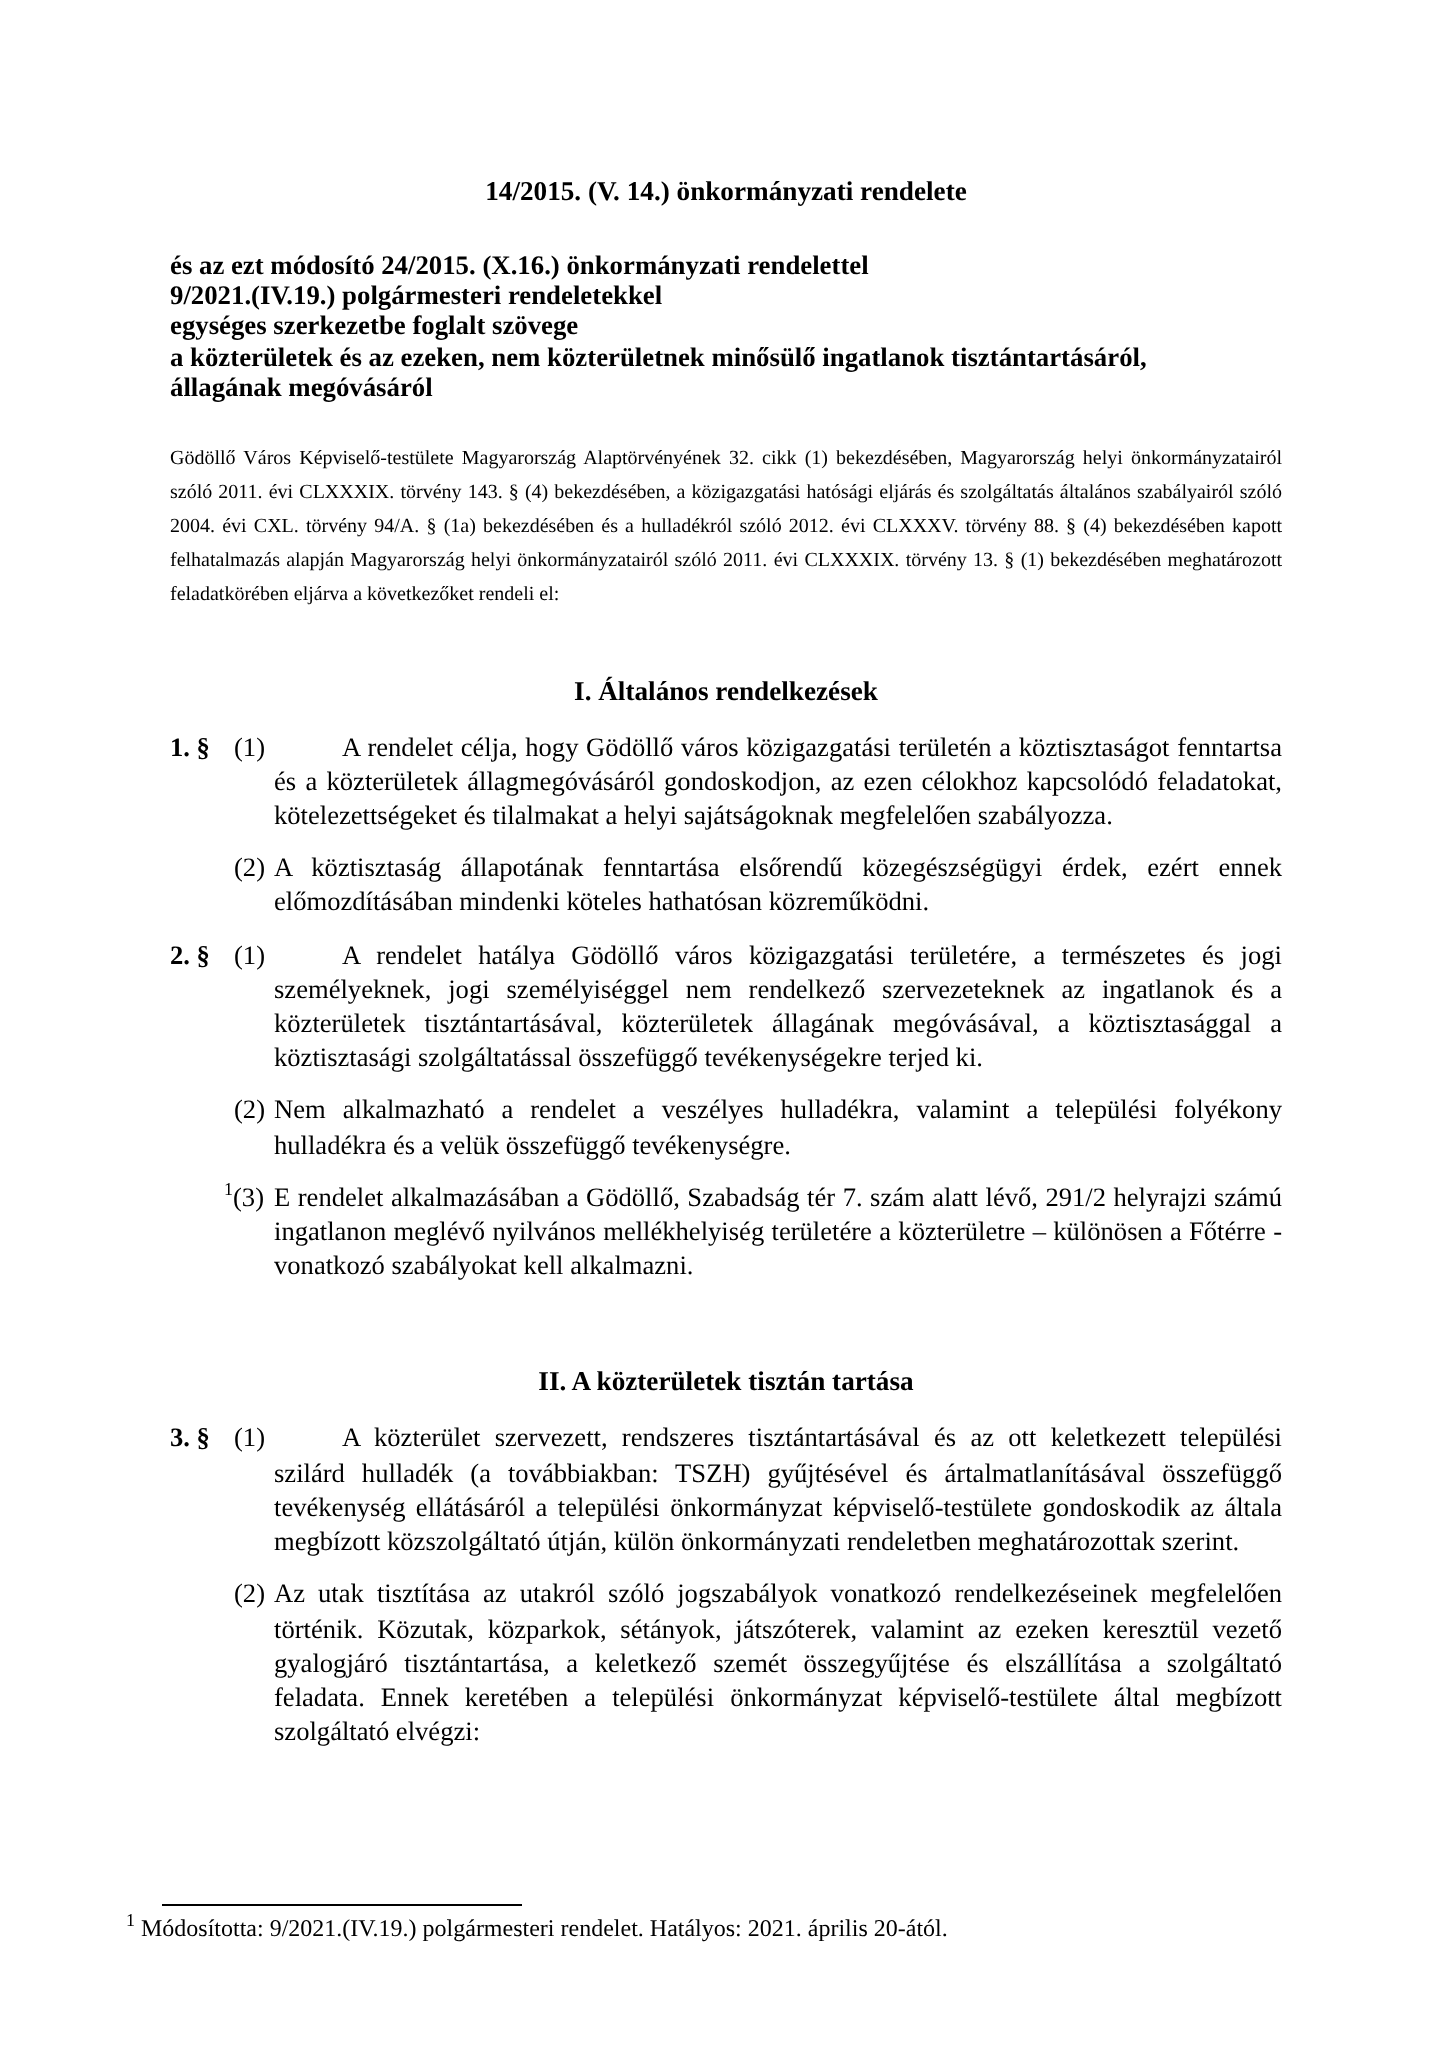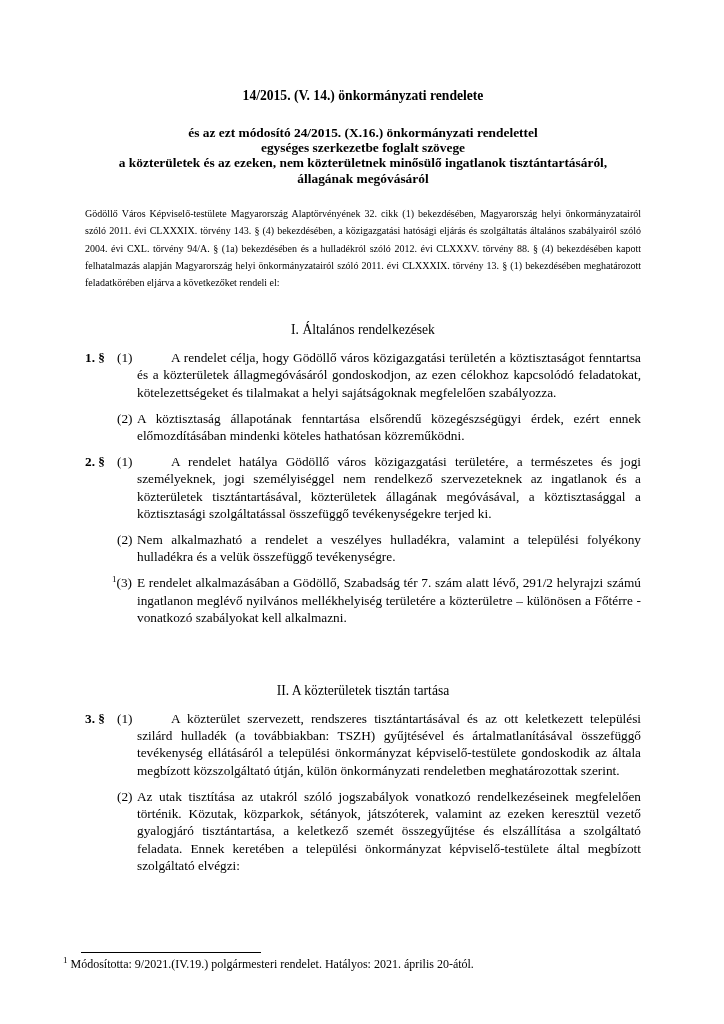--- a/index.html
+++ b/index.html
@@ -29,39 +29,39 @@
     width: 556px;
   }
   .title-block {
     text-align: center;
     font-weight: bold;
     font-size: 13.6px;
     line-height: 15.6px;
   }
   .subtitle-block {
     margin-top: 21px;
-    text-align: center;
+    text-align: left;
     font-weight: bold;
     font-size: 13.4px;
     line-height: 15.4px;
   }
   .preamble {
     margin-top: 19px;
     text-align: justify;
     font-size: 10px;
     line-height: 17.2px;
   }
   .section-heading {
     text-align: center;
-    font-weight: normal;
+    font-weight: bold;
     font-size: 13.6px;
     line-height: 17px;
   }
   .heading-1 { margin-top: 30px; margin-bottom: 11px; }
-  .heading-2 { margin-top: 56px; margin-bottom: 11px; }
+  .heading-2 { margin-top: 41px; margin-bottom: 11px; }
   .item {
     position: relative;
     padding-left: 52px;
     margin-bottom: 9px;
     text-align: justify;
     font-size: 13.3px;
     line-height: 17.2px;
   }
   .item .art {
     position: absolute;
@@ -105,20 +105,21 @@
 
 <div class="page">
   <div class="content">
 
     <div class="title-block">
       <div>14/2015. (V. 14.) önkormányzati rendelete</div>
     </div>
 
     <div class="subtitle-block">
       <div>és az ezt módosító 24/2015. (X.16.) önkormányzati rendelettel</div>
+      <div>9/2021.(IV.19.) polgármesteri rendeletekkel</div>
       <div>egységes szerkezetbe foglalt szövege</div>
       <div>a közterületek és az ezeken, nem közterületnek minősülő ingatlanok tisztántartásáról,</div>
       <div>állagának megóvásáról</div>
     </div>
 
     <div class="preamble">Gödöllő Város Képviselő-testülete Magyarország Alaptörvényének 32. cikk (1) bekezdésében, Magyarország helyi önkormányzatairól szóló 2011. évi CLXXXIX. törvény 143. § (4) bekezdésében, a közigazgatási hatósági eljárás és szolgáltatás általános szabályairól szóló 2004. évi CXL. törvény 94/A. § (1a) bekezdésében és a hulladékról szóló 2012. évi CLXXXV. törvény 88. § (4) bekezdésében kapott felhatalmazás alapján Magyarország helyi önkormányzatairól szóló 2011. évi CLXXXIX. törvény 13. § (1) bekezdésében meghatározott feladatkörében eljárva a következőket rendeli el:</div>
 
     <div class="section-heading heading-1">I. Általános rendelkezések</div>
 
     <div class="item first-wide">

